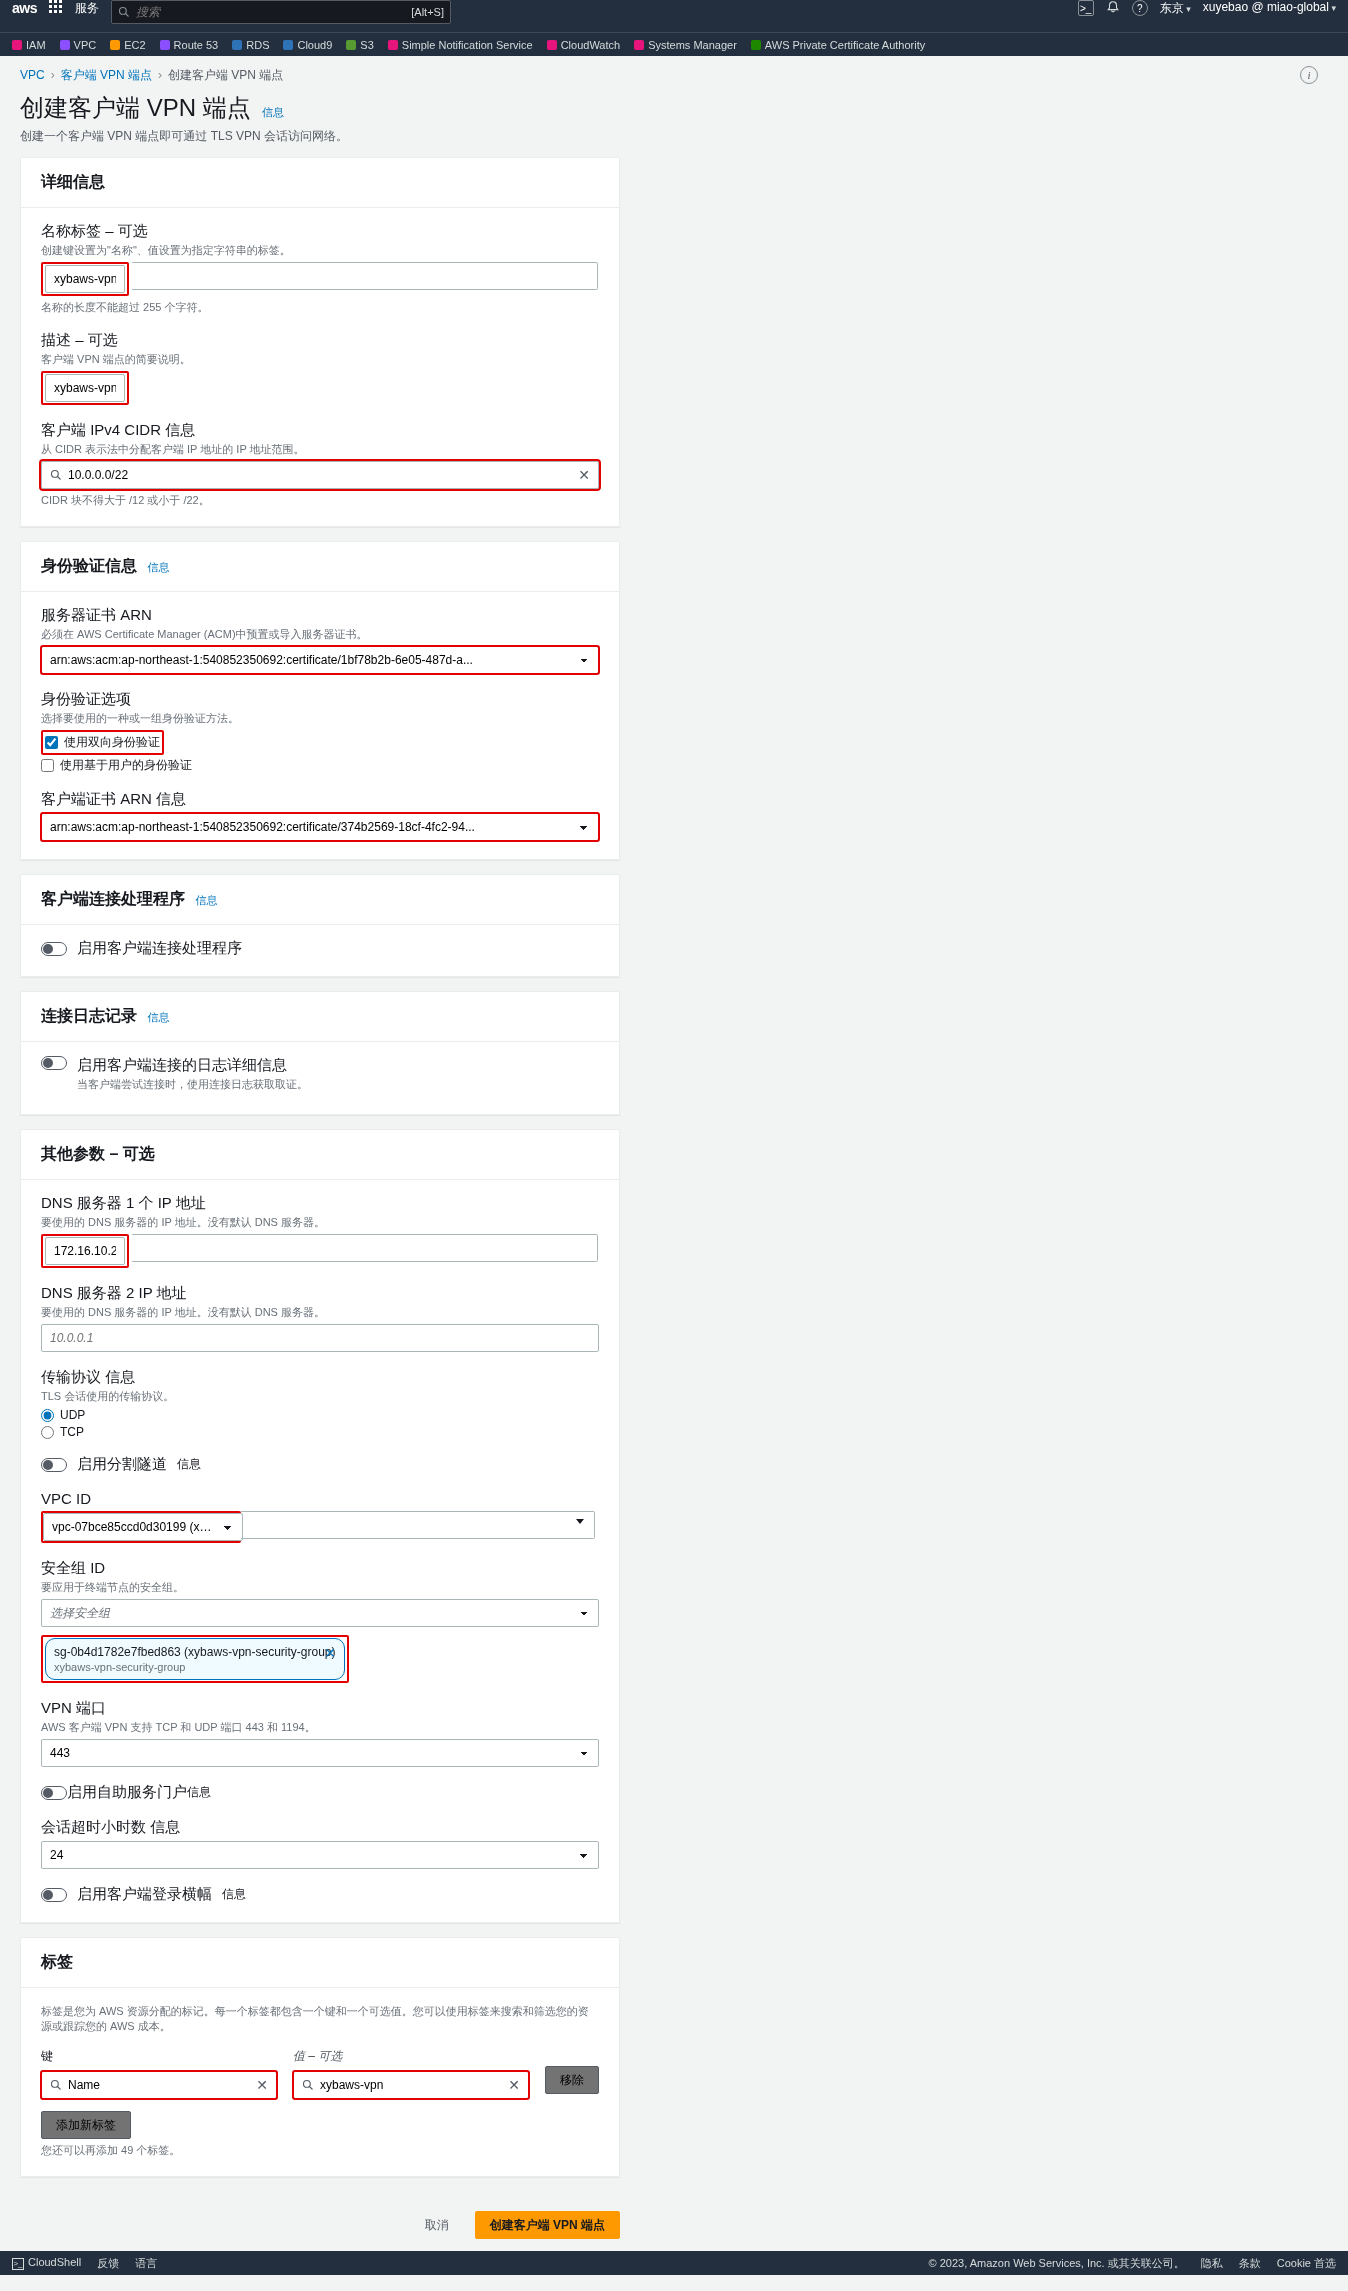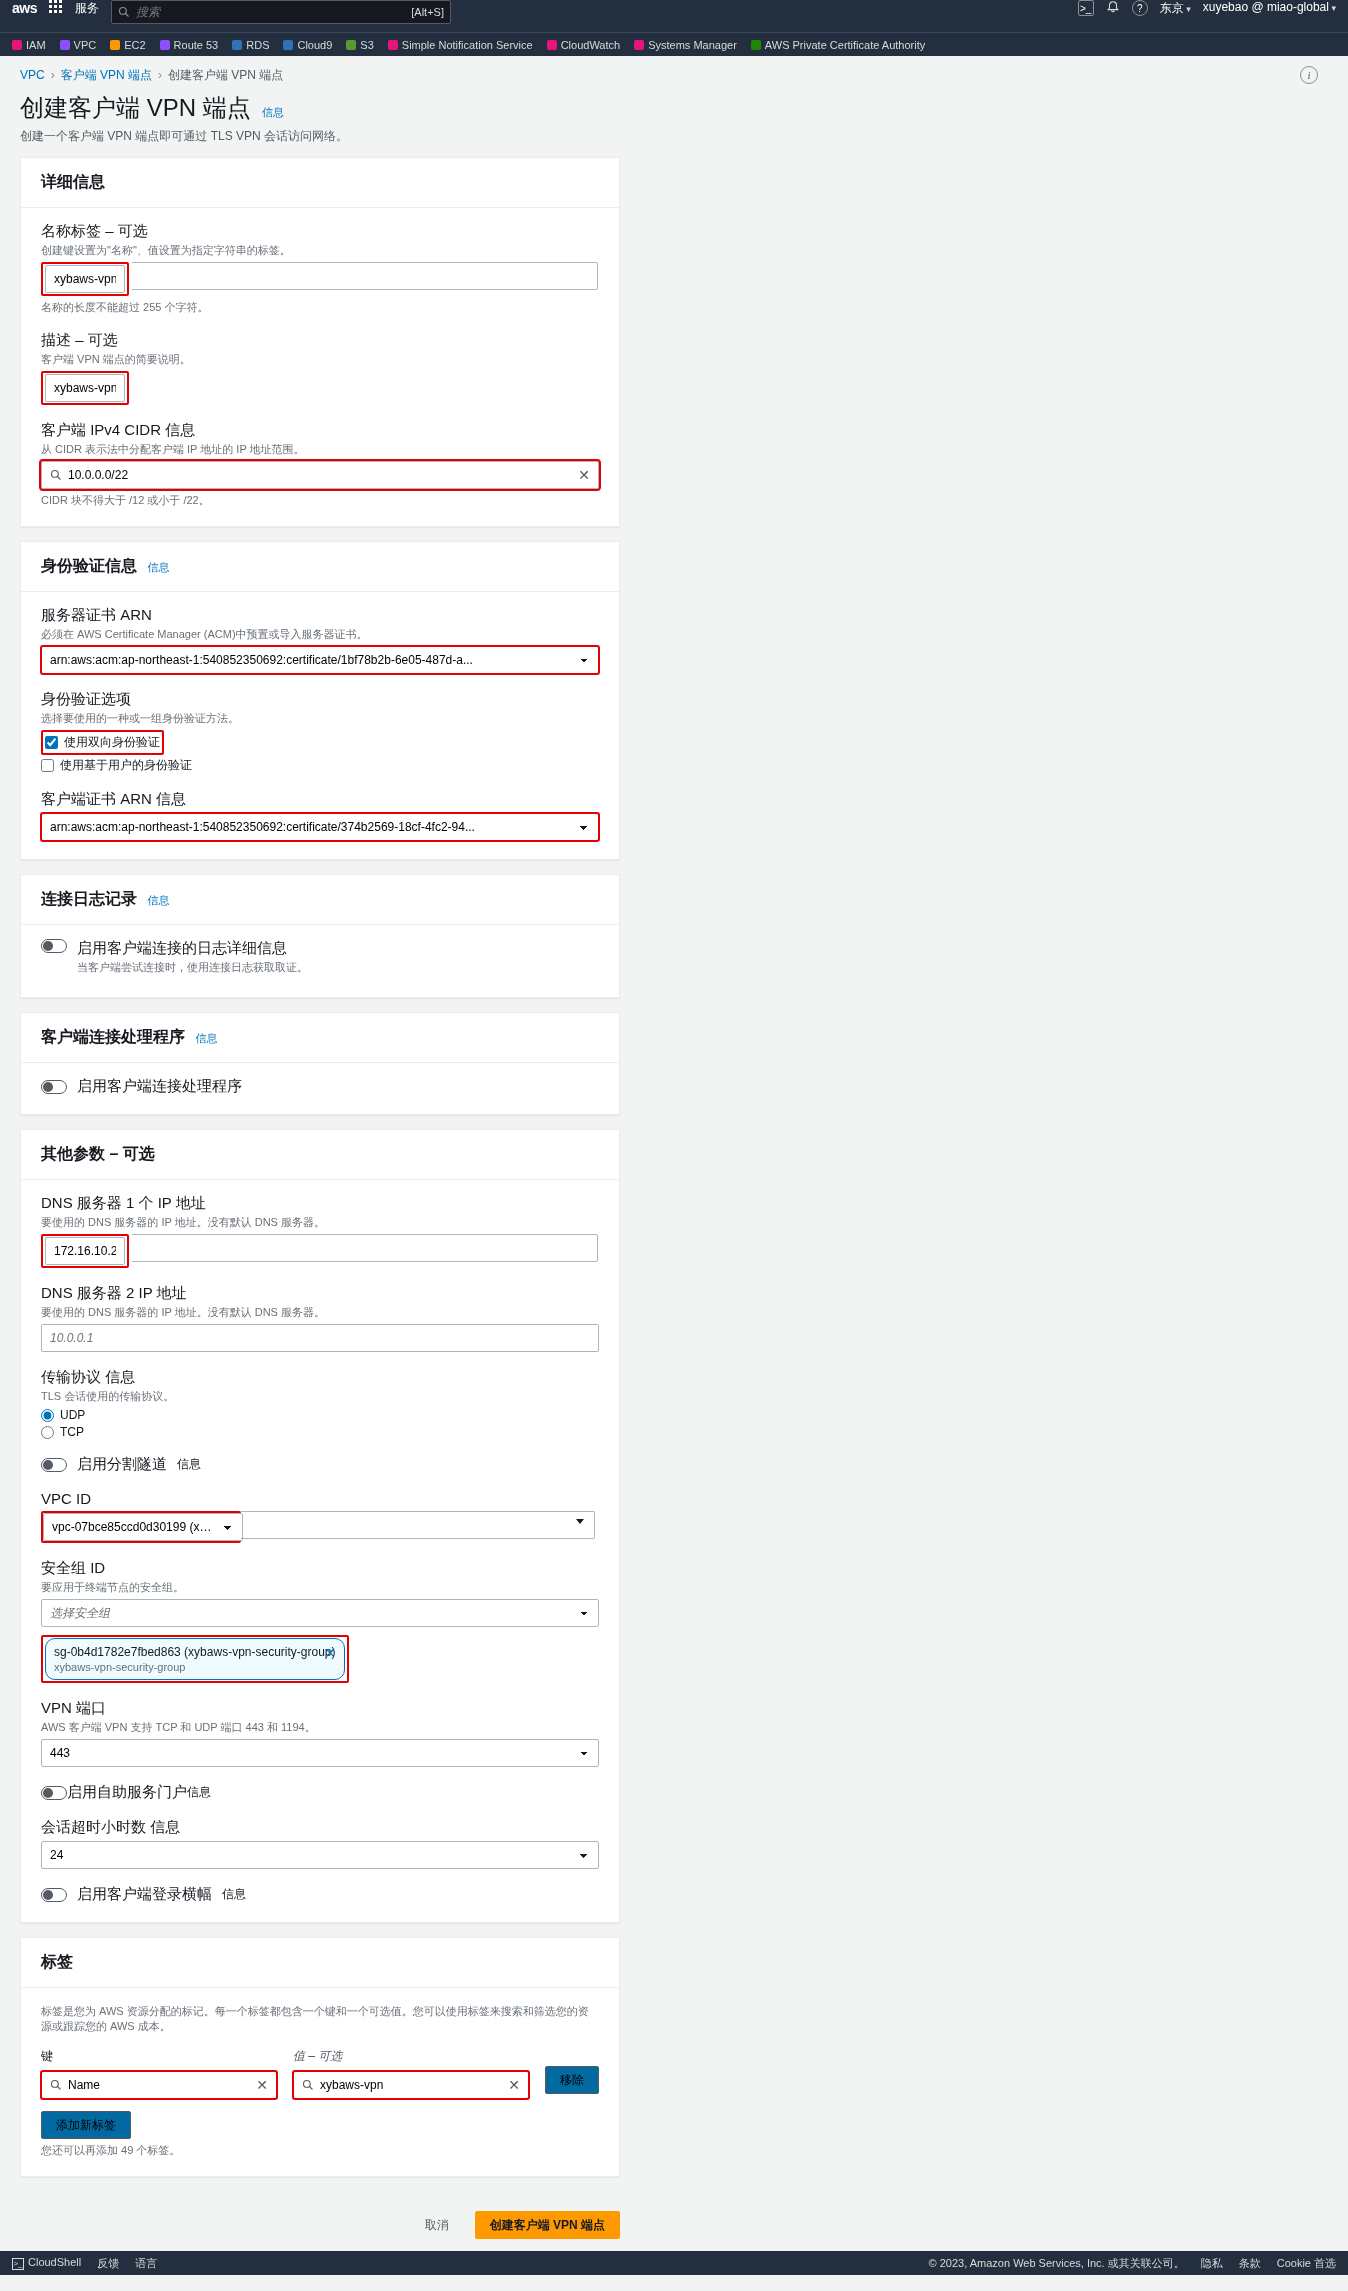--- a/index.html
+++ b/index.html
@@ -49,21 +49,21 @@
 .small-w { width: 80px; display:inline-block; }
 .chk-row { display:flex; align-items:center; gap:6px; font-size:12px; margin:2px 0; }
 .chk-row input[type=checkbox] { width:13px; height:13px; accent-color:#0073bb; }
 .toggle { width:26px; height:14px; border:1px solid #545b64; border-radius:8px; position:relative; display:inline-block; vertical-align:middle; background:#fff; }
 .toggle::after { content:""; width:10px; height:10px; border-radius:50%; background:#545b64; position:absolute; left:1px; top:1px; }
 .radio-row { display:flex; align-items:center; gap:6px; font-size:12px; margin:3px 0; }
 .radio-row input { accent-color:#0073bb; }
 .tag-token { background:#f0fbff; border:1px solid #0073bb; border-radius:10px; padding:6px 8px; font-size:12px; position:relative; }
 .tag-token .x { position:absolute; right:8px; top:6px; color:#0073bb; cursor:pointer; font-size:14px; }
 .tag-token .sub { font-size:11px; color:#687078; margin-top:2px; }
-.btn { height:28px; border:1px solid #545b64; background:#0369a1; border-radius:2px; padding:0 14px; font-size:12px; cursor:pointer; }
+.btn { height:28px; border:1px solid #545b64; background:#737373; border-radius:2px; padding:0 14px; font-size:12px; cursor:pointer; }
 .btn-prim { background:#ff9900; border-color:#ff9900; color:#16191f; font-weight:700; }
 .btn-plain { border:none; background:transparent; color:#545b64; }
 .actions { display:flex; justify-content:flex-end; gap:12px; padding: 4px 20px 12px; max-width:640px; }
 .tag-grid { display:flex; gap:16px; align-items:flex-start; }
 .tag-col { flex:1; }
 .tag-col .flabel { margin-bottom:6px; display:block; font-size:12px; color:#16191f; }
 .bottombar { position:relative; background:#232f3e; color:#d5dbdb; height:24px; display:flex; align-items:center; padding:0 12px; font-size:11px; gap:16px; }
 .bottombar .spacer { flex:1; }
 .bottombar a { color:#d5dbdb; text-decoration:none; }
 .cs-ico { width:12px; height:12px; border:1px solid #d5dbdb; display:inline-flex; align-items:center; justify-content:center; font-size:8px; margin-right:4px; }
@@ -231,38 +231,38 @@
     <div class="field">
       <div class="flabel"><span>客户端证书 ARN</span> <a class="info-link">信息</a></div>
       <select class="sel hl-red" style="margin-top:4px">
             <option>arn:aws:acm:ap-northeast-1:540852350692:certificate/374b2569-18cf-4fc2-94...</option>
           </select>
     </div>
   </div>
 </div>
 
 <div class="panel">
+  <div class="panel-h"><span>客户端连接处理程序</span> <a class="info-link">信息</a></div>
+  <div class="panel-b">
+    <div style="display:flex;gap:10px;align-items:center;">
+      <span class="toggle"></span>
+      <span class="flabel">启用客户端连接处理程序</span>
+    </div>
+  </div>
+</div>
+
+<div class="panel">
   <div class="panel-h"><span>连接日志记录</span> <a class="info-link">信息</a></div>
   <div class="panel-b">
     <div class="field" style="display:flex;gap:10px;align-items:flex-start;">
       <span class="toggle"></span>
       <div>
         <div class="flabel">启用客户端连接的日志详细信息</div>
         <div class="fdesc">当客户端尝试连接时，使用连接日志获取取证。</div>
       </div>
-    </div>
-  </div>
-</div>
-
-<div class="panel">
-  <div class="panel-h"><span>客户端连接处理程序</span> <a class="info-link">信息</a></div>
-  <div class="panel-b">
-    <div style="display:flex;gap:10px;align-items:center;">
-      <span class="toggle"></span>
-      <span class="flabel">启用客户端连接处理程序</span>
     </div>
   </div>
 </div>
 
 <div class="panel">
   <div class="panel-h">其他参数 – 可选</div>
   <div class="panel-b">
     <div class="field">
       <div class="flabel">DNS 服务器 1 个 IP 地址</div>
       <div class="fdesc">要使用的 DNS 服务器的 IP 地址。没有默认 DNS 服务器。</div>

